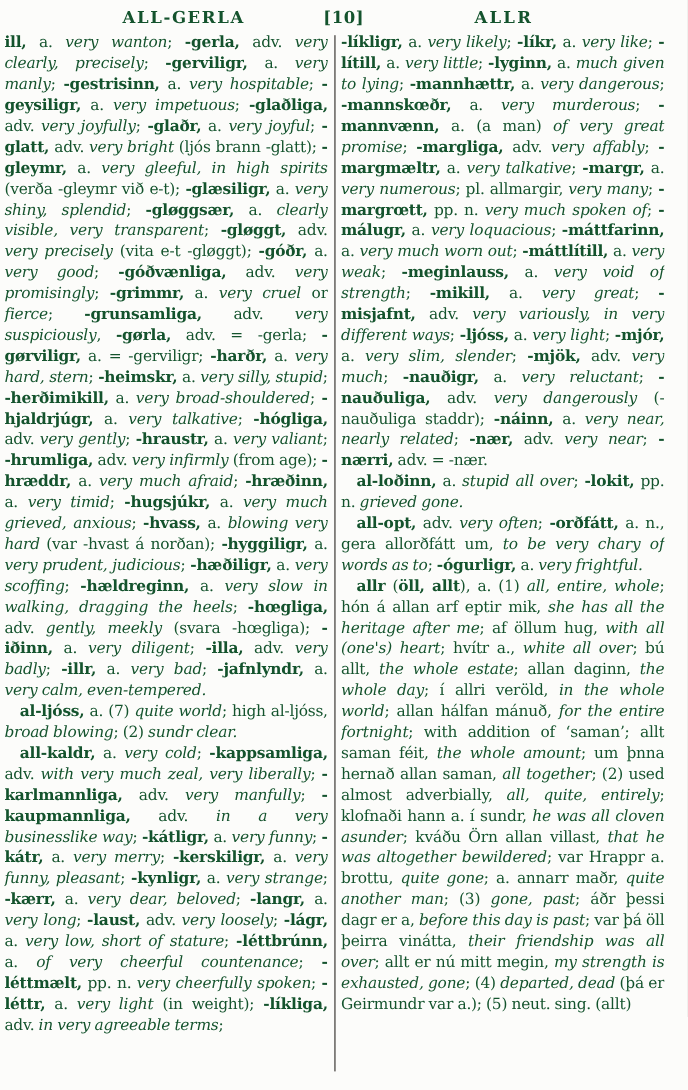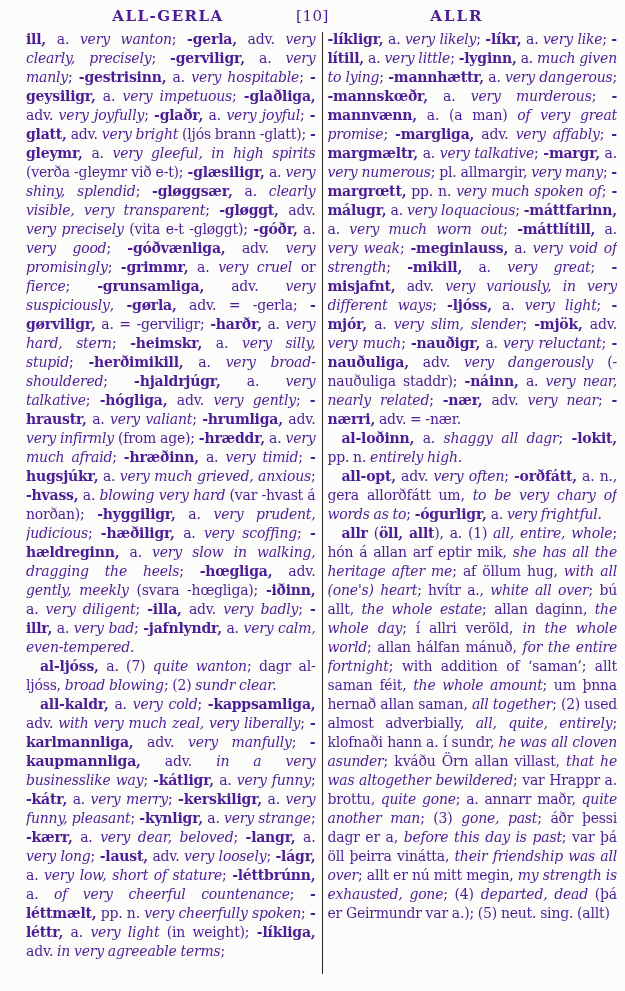--- a/index.html
+++ b/index.html
@@ -1,39 +1,39 @@
 <!DOCTYPE html>
 <html><head>
 <meta charset="utf-8">
 <style>
   html,body { margin:0; padding:0; background:#e8e8e4; }
   .page {
     position:relative;
     width:625px; height:991px;
     margin:0 auto;
     background:#fcfcfa;
-    color:#4c1d95;
+    color:#14532d;
     font-family:"DejaVu Serif", serif;
     overflow:hidden;
     box-sizing:border-box;
   }
   .running-head {
     display:grid;
     grid-template-columns:1fr auto 1fr;
     align-items:baseline;
     padding:7px 40px 3px 40px;
     font-size:15px;
     font-weight:bold;
   }
   .running-head .headword-left  { justify-self:center; letter-spacing:1.5px; }
-  .running-head .page-num       { justify-self:center; font-weight:normal; font-size:15px; letter-spacing:0.5px; }
+  .running-head .page-num       { justify-self:center; font-weight:bold; font-size:15px; letter-spacing:0.5px; }
   .running-head .headword-right { justify-self:center; letter-spacing:2px; }
   .columns {
     display:flex;
-    padding:2px 8px 0 26px;
+    padding:2px 8px 0 4px;
     height:948px;
   }
   .col {
     width:294px;
     height:946px;
     overflow:hidden;
   }
   .col-divider {
     width:1px;
     background:#2a2723;
@@ -57,24 +57,24 @@
 
 <div class="page">
   <header class="running-head">
     <span class="headword-left">ALL-GERLA</span>
     <span class="page-num">[10]</span>
     <span class="headword-right">ALLR</span>
   </header>
   <div class="columns">
     <div class="col">
         <p class="entry"><span class="b">ill,</span><span class="r"> a. </span><span class="i">very wanton</span><span class="r">; </span><span class="b">-gerla,</span><span class="r"> adv. </span><span class="i">very clearly, precisely</span><span class="r">; </span><span class="b">-gerviligr,</span><span class="r"> a. </span><span class="i">very manly</span><span class="r">; </span><span class="b">-gestrisinn,</span><span class="r"> a. </span><span class="i">very hospitable</span><span class="r">; </span><span class="b">-geysiligr,</span><span class="r"> a. </span><span class="i">very impetuous</span><span class="r">; </span><span class="b">-glaðliga,</span><span class="r"> adv. </span><span class="i">very joyfully</span><span class="r">; </span><span class="b">-glaðr,</span><span class="r"> a. </span><span class="i">very joyful</span><span class="r">; </span><span class="b">-glatt,</span><span class="r"> adv. </span><span class="i">very bright</span><span class="r"> (ljós brann -glatt); </span><span class="b">-gleymr,</span><span class="r"> a. </span><span class="i">very gleeful, in high spirits</span><span class="r"> (verða -gleymr við e-t); </span><span class="b">-glæsiligr,</span><span class="r"> a. </span><span class="i">very shiny, splendid</span><span class="r">; </span><span class="b">-gløggsær,</span><span class="r"> a. </span><span class="i">clearly visible, very transparent</span><span class="r">; </span><span class="b">-gløggt,</span><span class="r"> adv. </span><span class="i">very precisely</span><span class="r"> (vita e-t -gløggt); </span><span class="b">-góðr,</span><span class="r"> a. </span><span class="i">very good</span><span class="r">; </span><span class="b">-góðvænliga,</span><span class="r"> adv. </span><span class="i">very promisingly</span><span class="r">; </span><span class="b">-grimmr,</span><span class="r"> a. </span><span class="i">very cruel</span><span class="r"> or </span><span class="i">fierce</span><span class="r">; </span><span class="b">-grunsamliga,</span><span class="r"> adv. </span><span class="i">very suspiciously</span><span class="r">, </span><span class="b">-gørla,</span><span class="r"> adv. = -gerla; </span><span class="b">-gørviligr,</span><span class="r"> a. = -gerviligr; </span><span class="b">-harðr,</span><span class="r"> a. </span><span class="i">very hard, stern</span><span class="r">; </span><span class="b">-heimskr,</span><span class="r"> a. </span><span class="i">very silly, stupid</span><span class="r">; </span><span class="b">-herðimikill,</span><span class="r"> a. </span><span class="i">very broad-shouldered</span><span class="r">; </span><span class="b">-hjaldrjúgr,</span><span class="r"> a. </span><span class="i">very talkative</span><span class="r">; </span><span class="b">-hógliga,</span><span class="r"> adv. </span><span class="i">very gently</span><span class="r">; </span><span class="b">-hraustr,</span><span class="r"> a. </span><span class="i">very valiant</span><span class="r">; </span><span class="b">-hrumliga,</span><span class="r"> adv. </span><span class="i">very infirmly</span><span class="r"> (from age); </span><span class="b">-hræddr,</span><span class="r"> a. </span><span class="i">very much afraid</span><span class="r">; </span><span class="b">-hræðinn,</span><span class="r"> a. </span><span class="i">very timid</span><span class="r">; </span><span class="b">-hugsjúkr,</span><span class="r"> a. </span><span class="i">very much grieved, anxious</span><span class="r">; </span><span class="b">-hvass,</span><span class="r"> a. </span><span class="i">blowing very hard</span><span class="r"> (var -hvast á norðan); </span><span class="b">-hyggiligr,</span><span class="r"> a. </span><span class="i">very prudent, judicious</span><span class="r">; </span><span class="b">-hæðiligr,</span><span class="r"> a. </span><span class="i">very scoffing</span><span class="r">; </span><span class="b">-hældreginn,</span><span class="r"> a. </span><span class="i">very slow in walking, dragging the heels</span><span class="r">; </span><span class="b">-hœgliga,</span><span class="r"> adv. </span><span class="i">gently, meekly</span><span class="r"> (svara -hœgliga); </span><span class="b">-iðinn,</span><span class="r"> a. </span><span class="i">very diligent</span><span class="r">; </span><span class="b">-illa,</span><span class="r"> adv. </span><span class="i">very badly</span><span class="r">; </span><span class="b">-illr,</span><span class="r"> a. </span><span class="i">very bad</span><span class="r">; </span><span class="b">-jafnlyndr,</span><span class="r"> a. </span><span class="i">very calm, even-tempered.</span></p>
-        <p class="entry indent"><span class="b">al-ljóss,</span><span class="r"> a. (7) </span><span class="i">quite wanton</span><span class="r">; dagr al-ljóss, </span><span class="i">broad blowing</span><span class="r">; (2) </span><span class="i">sundr clear.</span></p>
+        <p class="entry indent"><span class="b">al-ljóss,</span><span class="r"> a. (7) </span><span class="i">quite world</span><span class="r">; high al-ljóss, </span><span class="i">broad blowing</span><span class="r">; (2) </span><span class="i">sundr clear.</span></p>
         <p class="entry indent"><span class="b">all-kaldr,</span><span class="r"> a. </span><span class="i">very cold</span><span class="r">; </span><span class="b">-kappsamliga,</span><span class="r"> adv. </span><span class="i">with very much zeal, very liberally</span><span class="r">; </span><span class="b">-karlmannliga,</span><span class="r"> adv. </span><span class="i">very manfully</span><span class="r">; </span><span class="b">-kaupmannliga,</span><span class="r"> adv. </span><span class="i">in a very businesslike way</span><span class="r">; </span><span class="b">-kátligr,</span><span class="r"> a. </span><span class="i">very funny</span><span class="r">; </span><span class="b">-kátr,</span><span class="r"> a. </span><span class="i">very merry</span><span class="r">; </span><span class="b">-kerskiligr,</span><span class="r"> a. </span><span class="i">very funny, pleasant</span><span class="r">; </span><span class="b">-kynligr,</span><span class="r"> a. </span><span class="i">very strange</span><span class="r">; </span><span class="b">-kærr,</span><span class="r"> a. </span><span class="i">very dear, beloved</span><span class="r">; </span><span class="b">-langr,</span><span class="r"> a. </span><span class="i">very long</span><span class="r">; </span><span class="b">-laust,</span><span class="r"> adv. </span><span class="i">very loosely</span><span class="r">; </span><span class="b">-lágr,</span><span class="r"> a. </span><span class="i">very low, short of stature</span><span class="r">; </span><span class="b">-léttbrúnn,</span><span class="r"> a. </span><span class="i">of very cheerful countenance</span><span class="r">; </span><span class="b">-léttmælt,</span><span class="r"> pp. n. </span><span class="i">very cheerfully spoken</span><span class="r">; </span><span class="b">-léttr,</span><span class="r"> a. </span><span class="i">very light</span><span class="r"> (in weight); </span><span class="b">-líkliga,</span><span class="r"> adv. </span><span class="i">in very agreeable terms</span><span class="r">;</span></p>
       </div>
     <div class="col-divider"></div>
     <div class="col">
         <p class="entry"><span class="b">-líkligr,</span><span class="r"> a. </span><span class="i">very likely</span><span class="r">; </span><span class="b">-líkr,</span><span class="r"> a. </span><span class="i">very like</span><span class="r">; </span><span class="b">-lítill,</span><span class="r"> a. </span><span class="i">very little</span><span class="r">; </span><span class="b">-lyginn,</span><span class="r"> a. </span><span class="i">much given to lying</span><span class="r">; </span><span class="b">-mannhættr,</span><span class="r"> a. </span><span class="i">very dangerous</span><span class="r">; </span><span class="b">-mannskœðr,</span><span class="r"> a. </span><span class="i">very murderous</span><span class="r">; </span><span class="b">-mannvænn,</span><span class="r"> a. (a man) </span><span class="i">of very great promise</span><span class="r">; </span><span class="b">-margliga,</span><span class="r"> adv. </span><span class="i">very affably</span><span class="r">; </span><span class="b">-margmæltr,</span><span class="r"> a. </span><span class="i">very talkative</span><span class="r">; </span><span class="b">-margr,</span><span class="r"> a. </span><span class="i">very numerous</span><span class="r">; pl. allmargir, </span><span class="i">very many</span><span class="r">; </span><span class="b">-margrœtt,</span><span class="r"> pp. n. </span><span class="i">very much spoken of</span><span class="r">; </span><span class="b">-málugr,</span><span class="r"> a. </span><span class="i">very loquacious</span><span class="r">; </span><span class="b">-máttfarinn,</span><span class="r"> a. </span><span class="i">very much worn out</span><span class="r">; </span><span class="b">-máttlítill,</span><span class="r"> a. </span><span class="i">very weak</span><span class="r">; </span><span class="b">-meginlauss,</span><span class="r"> a. </span><span class="i">very void of strength</span><span class="r">; </span><span class="b">-mikill,</span><span class="r"> a. </span><span class="i">very great</span><span class="r">; </span><span class="b">-misjafnt,</span><span class="r"> adv. </span><span class="i">very variously, in very different ways</span><span class="r">; </span><span class="b">-ljóss,</span><span class="r"> a. </span><span class="i">very light</span><span class="r">; </span><span class="b">-mjór,</span><span class="r"> a. </span><span class="i">very slim, slender</span><span class="r">; </span><span class="b">-mjök,</span><span class="r"> adv. </span><span class="i">very much</span><span class="r">; </span><span class="b">-nauðigr,</span><span class="r"> a. </span><span class="i">very reluctant</span><span class="r">; </span><span class="b">-nauðuliga,</span><span class="r"> adv. </span><span class="i">very dangerously</span><span class="r"> (-nauðuliga staddr); </span><span class="b">-náinn,</span><span class="r"> a. </span><span class="i">very near, nearly related</span><span class="r">; </span><span class="b">-nær,</span><span class="r"> adv. </span><span class="i">very near</span><span class="r">; </span><span class="b">-nærri,</span><span class="r"> adv. = -nær.</span></p>
-        <p class="entry indent"><span class="b">al-loðinn,</span><span class="r"> a. </span><span class="i">shaggy all dagr</span><span class="r">; </span><span class="b">-lokit,</span><span class="r"> pp. n. </span><span class="i">entirely high.</span></p>
+        <p class="entry indent"><span class="b">al-loðinn,</span><span class="r"> a. </span><span class="i">stupid all over</span><span class="r">; </span><span class="b">-lokit,</span><span class="r"> pp. n. </span><span class="i">grieved gone.</span></p>
         <p class="entry indent"><span class="b">all-opt,</span><span class="r"> adv. </span><span class="i">very often</span><span class="r">; </span><span class="b">-orðfátt,</span><span class="r"> a. n., gera allorðfátt um, </span><span class="i">to be very chary of words as to</span><span class="r">; </span><span class="b">-ógurligr,</span><span class="r"> a. </span><span class="i">very frightful.</span></p>
         <p class="entry indent"><span class="b">allr</span><span class="r"> (</span><span class="b">öll,</span><span class="r"> </span><span class="b">allt</span><span class="r">), a. (1) </span><span class="i">all, entire, whole</span><span class="r">; hón á allan arf eptir mik, </span><span class="i">she has all the heritage after me</span><span class="r">; af öllum hug, </span><span class="i">with all (one's) heart</span><span class="r">; hvítr a., </span><span class="i">white all over</span><span class="r">; bú allt, </span><span class="i">the whole estate</span><span class="r">; allan daginn, </span><span class="i">the whole day</span><span class="r">; í allri veröld, </span><span class="i">in the whole world</span><span class="r">; allan hálfan mánuð, </span><span class="i">for the entire fortnight</span><span class="r">; with addition of ‘saman’; allt saman féit, </span><span class="i">the whole amount</span><span class="r">; um þnna hernað allan saman, </span><span class="i">all together</span><span class="r">; (2) used almost adverbially, </span><span class="i">all, quite, entirely</span><span class="r">; klofnaði hann a. í sundr, </span><span class="i">he was all cloven asunder</span><span class="r">; kváðu Örn allan villast, </span><span class="i">that he was altogether bewildered</span><span class="r">; var Hrappr a. brottu, </span><span class="i">quite gone</span><span class="r">; a. annarr maðr, </span><span class="i">quite another man</span><span class="r">; (3) </span><span class="i">gone, past</span><span class="r">; áðr þessi dagr er a, </span><span class="i">before this day is past</span><span class="r">; var þá öll þeirra vinátta, </span><span class="i">their friendship was all over</span><span class="r">; allt er nú mitt megin, </span><span class="i">my strength is exhausted, gone</span><span class="r">; (4) </span><span class="i">departed, dead</span><span class="r"> (þá er Geirmundr var a.); (5) neut. sing. (allt)</span></p>
       </div>
   </div>
 </div>
 
 </body></html>

